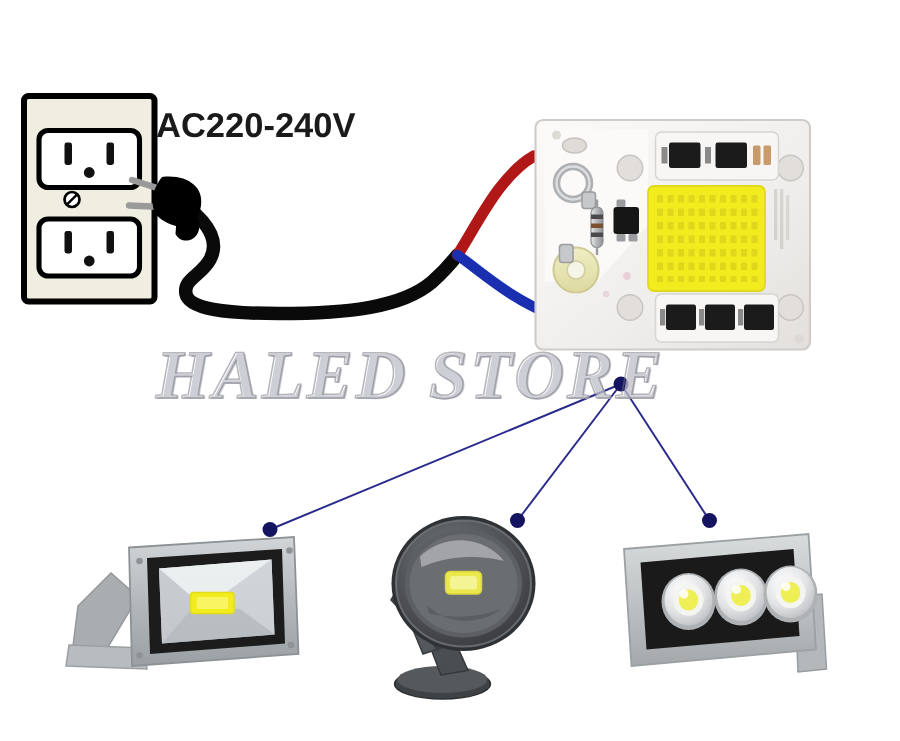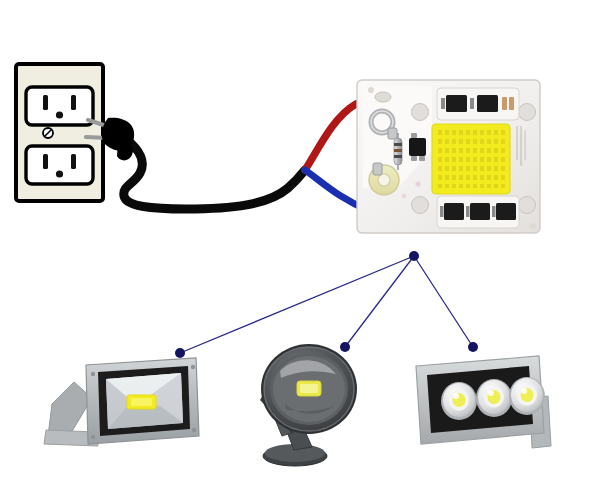--- a/index.html
+++ b/index.html
@@ -375,14 +375,16 @@
       <g>
         <ellipse cx="527" cy="396" rx="18" ry="19" fill="#aeb2b5"></ellipse>
         <ellipse cx="527" cy="395" rx="16" ry="17" fill="url(#gLens)"></ellipse>
         <ellipse cx="527" cy="395" rx="10" ry="10.5" fill="#f4f4f0"></ellipse>
         <ellipse cx="527" cy="395" rx="6.5" ry="7" fill="#eeee55"></ellipse>
         <ellipse cx="524" cy="391" rx="3" ry="3" fill="#ffffff" opacity="0.85"></ellipse>
       </g>
     </g>
   </svg>
 
-
+  <div class="voltage-label">AC220-240V</div>
+
+  <div class="watermark">HALED STORE</div>
 </div>
 
 </body></html>

